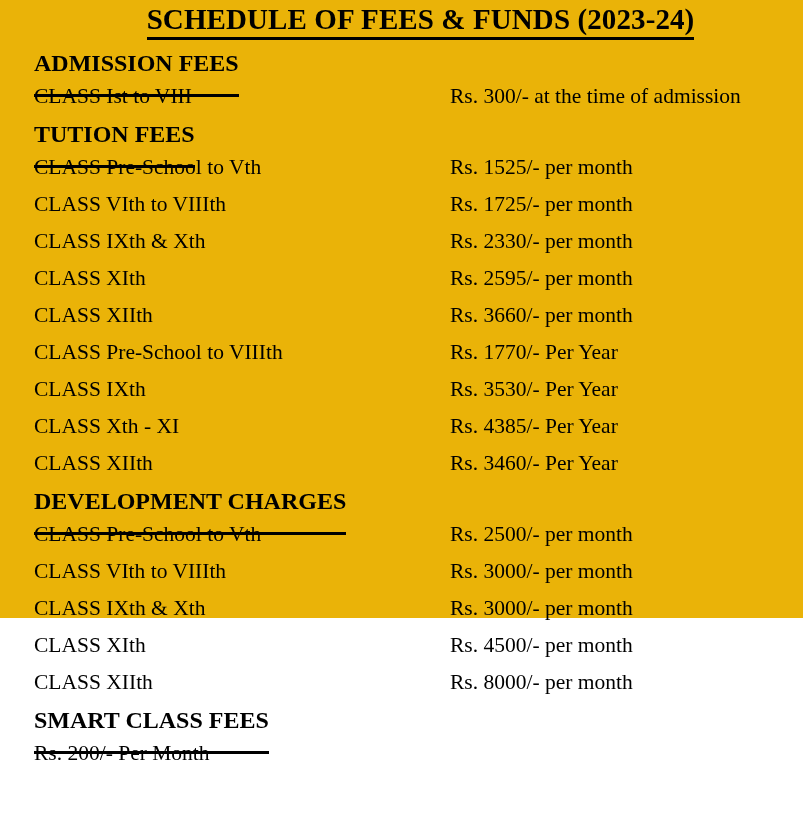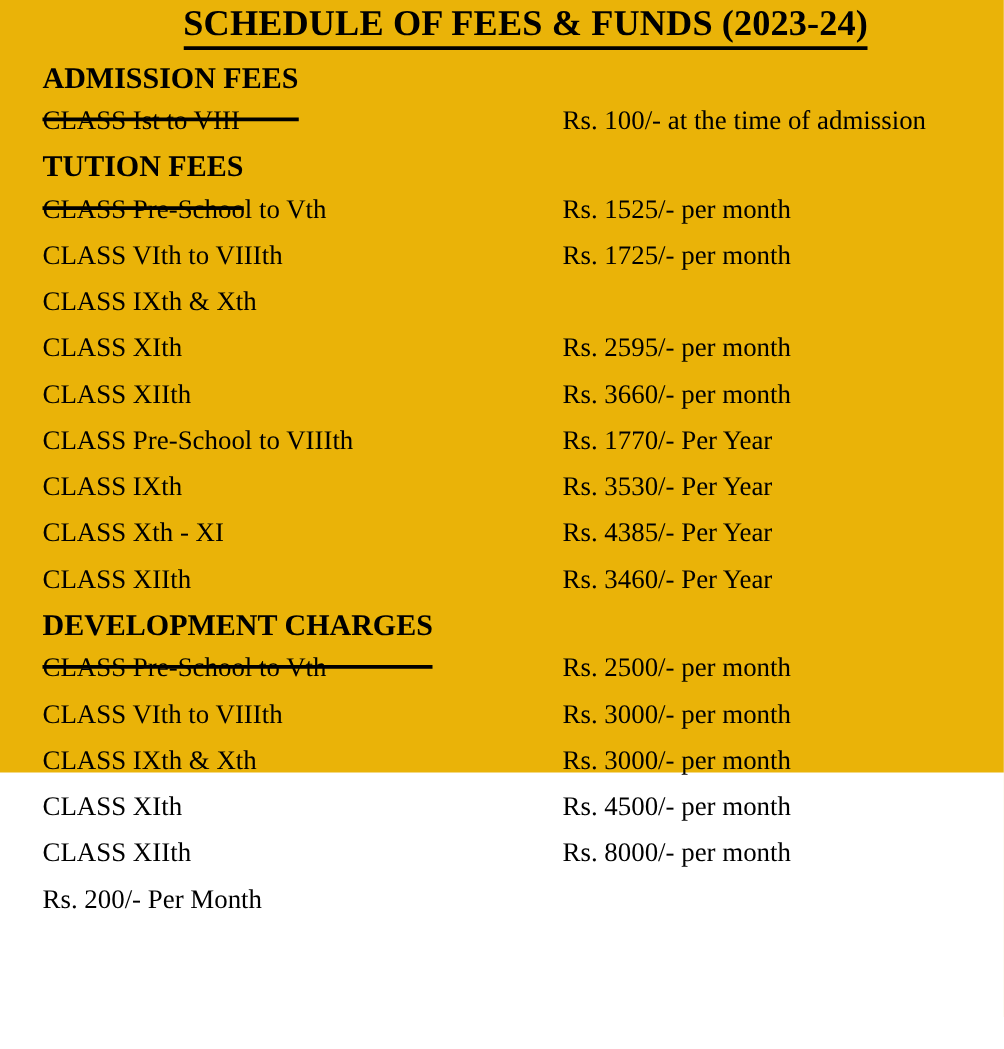--- a/index.html
+++ b/index.html
@@ -107,37 +107,38 @@
   <div class="doc-title">
     <span class="tu">SCHEDULE OF FEES &amp; FUNDS (2023-24)</span>
   </div>
 
   <div class="content">
       <div class="section">
         <div class="section-heading"><span class="hu">ADMISSION FEES</span></div>
         <div class="rows">
           <div class="fee-row">
             <div class="fee-class">CLASS Ist to VIII</div>
-            <div class="fee-amount">Rs. 100/- at the time of admission</div>
+            <div class="fee-amount">Rs. 300/- at the time of admission</div>
           </div>
         </div>
       </div>
       <div class="section">
         <div class="section-heading"><span class="hu">TUTION FEES</span></div>
         <div class="rows">
           <div class="fee-row">
             <div class="fee-class">CLASS Pre-School to Vth</div>
             <div class="fee-amount">Rs. 1525/- per month</div>
           </div>
           <div class="fee-row">
             <div class="fee-class">CLASS VIth to VIIIth</div>
             <div class="fee-amount">Rs. 1725/- per month</div>
           </div>
           <div class="fee-row">
             <div class="fee-class">CLASS IXth &amp; Xth</div>
+            <div class="fee-amount">Rs. 2330/- per month</div>
           </div>
           <div class="fee-row">
             <div class="fee-class">CLASS XIth</div>
             <div class="fee-amount">Rs. 2595/- per month</div>
           </div>
           <div class="fee-row">
             <div class="fee-class">CLASS XIIth</div>
             <div class="fee-amount">Rs. 3660/- per month</div>
           </div>
         </div>
@@ -181,20 +182,21 @@
             <div class="fee-class">CLASS XIth</div>
             <div class="fee-amount">Rs. 4500/- per month</div>
           </div>
           <div class="fee-row">
             <div class="fee-class">CLASS XIIth</div>
             <div class="fee-amount">Rs. 8000/- per month</div>
           </div>
         </div>
       </div>
       <div class="section">
+        <div class="section-heading"><span class="hu">SMART CLASS FEES</span></div>
         <div class="rows">
           <div class="fee-row">
             <div class="fee-amount">Rs. 200/- Per Month</div>
           </div>
         </div>
       </div>
     </div>
 
 </div>
 

